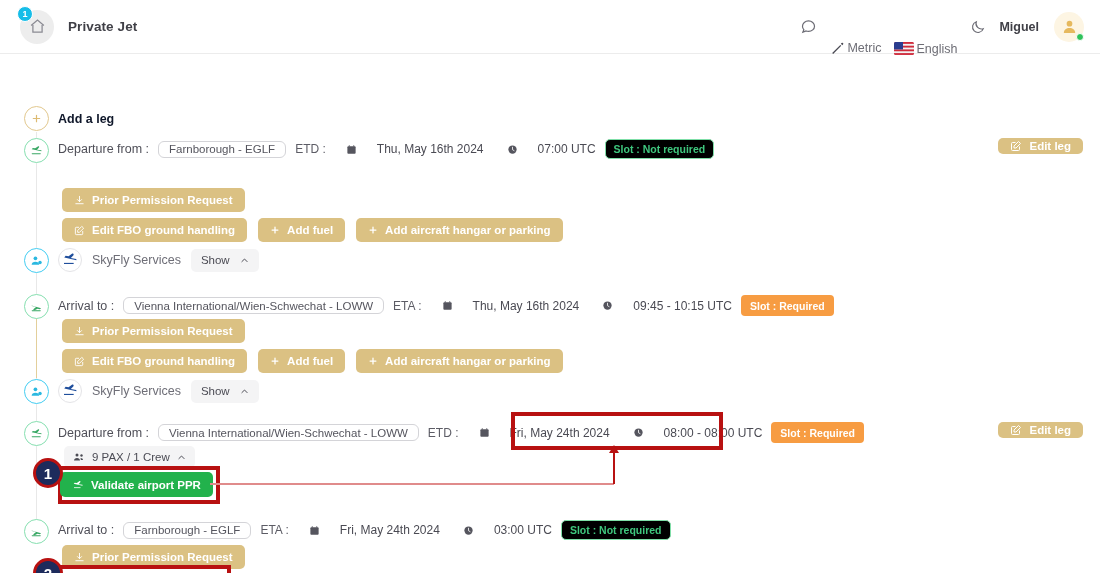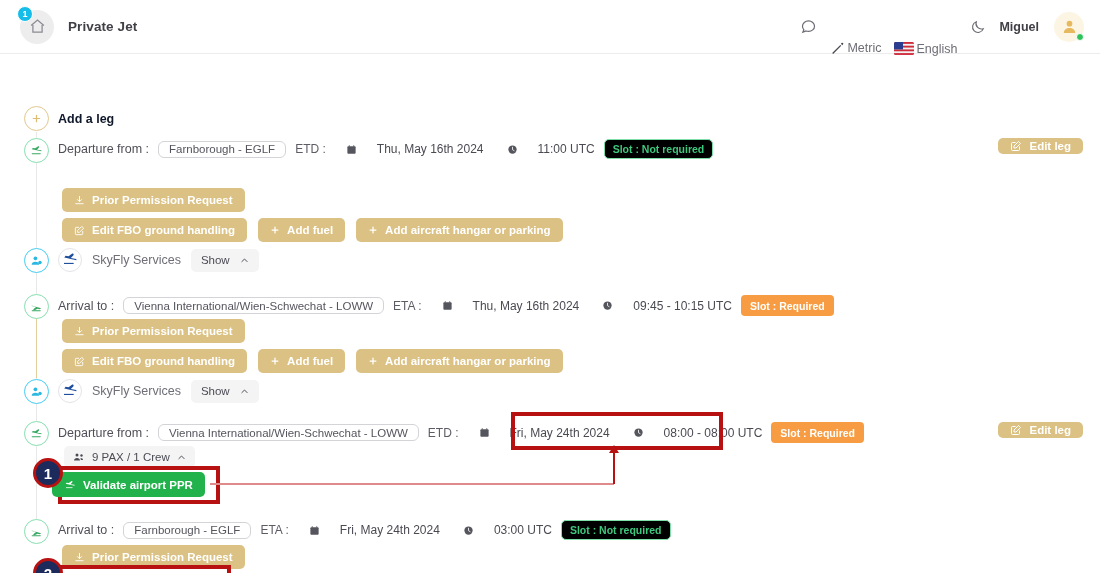--- a/index.html
+++ b/index.html
@@ -265,21 +265,21 @@
               <rect x="16" y="2" width="2" height="4" rx="1"></rect>
           </svg>
         </span>
         <span class="meta-strong">Thu, May 16th 2024</span>
         <span style="display:flex; margin-left:3px;">
           <svg width="11" height="11" viewBox="0 0 24 24" fill="#55555e">
             <circle cx="12" cy="12" r="9"></circle>
               <path d="M12 7v5.4l3.4 2" stroke="#fff" stroke-width="1.8" fill="none" stroke-linecap="round"></path>
           </svg>
         </span>
-        <span class="meta-strong">11:00 UTC</span>
+        <span class="meta-strong">07:00 UTC</span>
       </span>
       <span class="badge-ok">Slot : Not required</span>
     </div>
     <button class="btn-edit-leg" style="top:84px;">
       <svg width="12" height="12" viewBox="0 0 24 24" fill="none" stroke="#fff" stroke-width="2">
         <path d="M19 13v6a2 2 0 0 1-2 2H5a2 2 0 0 1-2-2V7a2 2 0 0 1 2-2h6"></path>
           <path d="M17 3l4 4-9 9H8v-4z"></path>
       </svg>
       <span>Edit leg</span>
     </button>
@@ -474,21 +474,21 @@
         </svg>
       </span>
       <span>9 PAX / 1 Crew</span>
       <span style="display:flex;">
         <svg width="9" height="9" viewBox="0 0 24 24" fill="none" stroke="#4b4b54" stroke-width="2.6" stroke-linecap="round">
             <path d="M5 15l7-7 7 7"></path>
           </svg>
       </span>
     </div>
 
-    <button class="btn-green" style="position:absolute; left:52px; top:418px; z-index:9;">
+    <button class="btn-green" style="position:absolute; left:60px; top:418px; z-index:9;">
       <svg width="12" height="12" viewBox="0 0 24 24" fill="#fff">
         <path d="M21 13.3 3.4 9.6l1.9-2.3 4.3.6 5-3.6c.7-.5 1.6-.4 2.1.3.4.6.3 1.4-.2 1.8l-3.5 3.9 7.8 1.2c.6.1.6 1 .2 1.1z"></path>
         <path d="M4 16.6h13v1.6H4z"></path>
       </svg>
       <span>Validate airport PPR</span>
     </button>
 
     <div class="node green" style="top:465px;">
       <svg width="13" height="13" viewBox="0 0 24 24" fill="#3aa865">
         <path d="M2.8 10.2 20.5 15l-2.4 2-4.2-1-5.5 2.9c-.8.4-1.8.1-2.2-.6-.3-.7 0-1.5.6-1.9l4.3-3.3-7.6-2.2c-.5-.2-.4-.9.3-.7z"></path>

